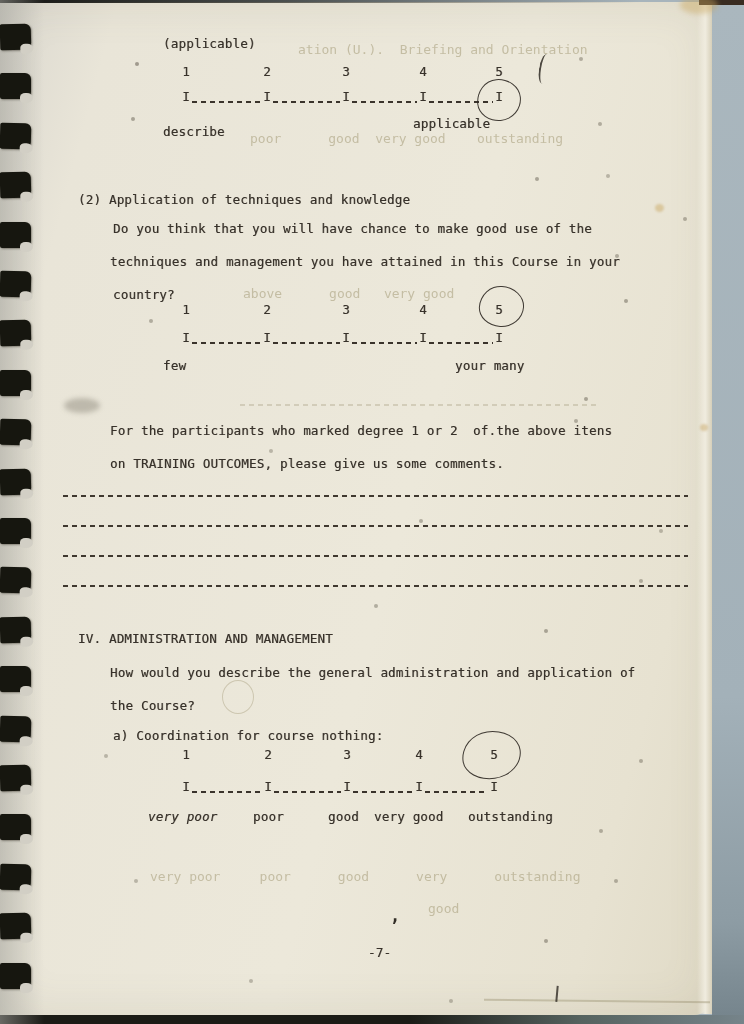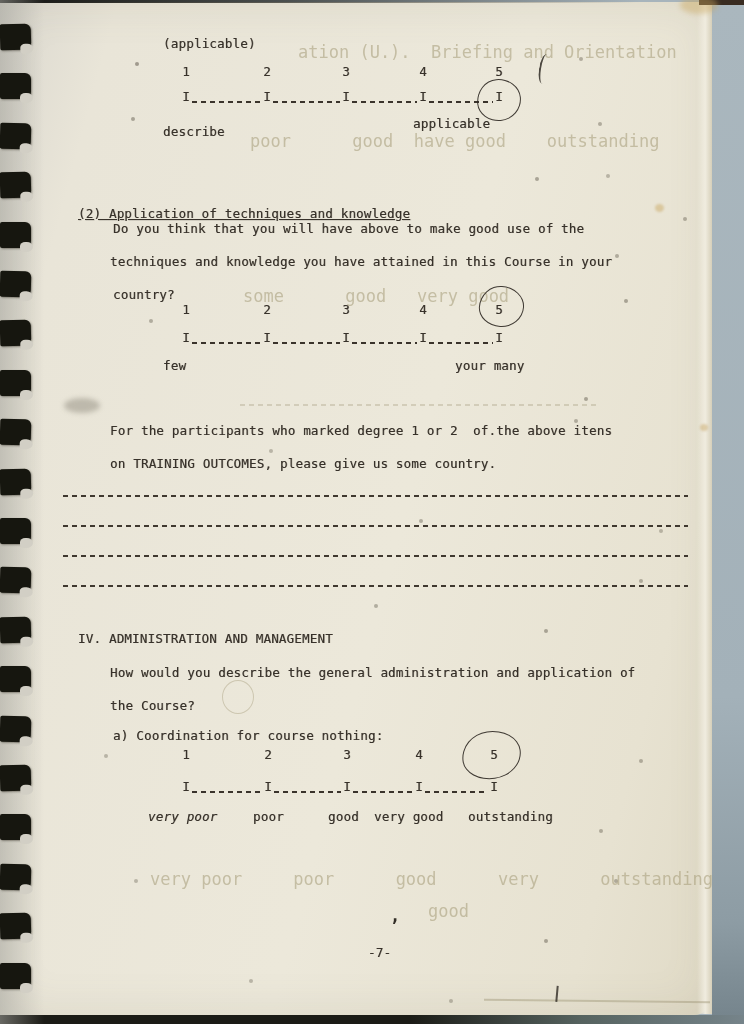--- a/index.html
+++ b/index.html
@@ -44,21 +44,21 @@
     background:repeating-linear-gradient(to right,#3f382f 0 5px,transparent 5px 9px);}
   
   .circle{position:absolute;border:1.8px solid rgba(44,39,33,0.9);
     border-radius:48% 52% 50% 50% / 55% 48% 52% 45%;background:transparent;}
   .pen-paren{position:absolute;left:539px;top:54px;width:9px;height:30px;
     border-left:2px solid rgba(48,43,36,0.85);border-radius:50% 0 0 50%;transform:rotate(9deg);}
   .pen-tick{position:absolute;left:556px;top:986px;width:4px;height:16px;
     border-left:2px solid rgba(48,43,36,0.8);transform:rotate(5deg);}
   .pen-comma{position:absolute;font-size:17px;color:#332e27;font-weight:bold;}
   
-  .bleed{position:absolute;font-size:17px;color:rgba(158,147,110,0.5);
+  .bleed{position:absolute;font-size:13px;color:rgba(158,147,110,0.5);
     white-space:pre;filter:blur(0.4px);}
   .bleed-dash{position:absolute;height:2px;opacity:0.3;
     background:repeating-linear-gradient(to right,#9a9070 0 5px,transparent 5px 9px);filter:blur(0.4px);}
   .bleed-circle{position:absolute;border:1.5px solid rgba(160,150,115,0.4);
     border-radius:50%;filter:blur(0.5px);}
   .smudge{position:absolute;left:64px;top:398px;width:36px;height:15px;
     background:rgba(118,112,100,0.38);filter:blur(2.5px);border-radius:50%;}
   .stain-corner{position:absolute;left:680px;top:-4px;width:38px;height:18px;
     background:rgba(202,166,92,0.42);filter:blur(2.5px);border-radius:50%;}
   .stain-dot1{position:absolute;left:655px;top:204px;width:9px;height:8px;
@@ -155,22 +155,22 @@
     </div>
   </div>
 
 <div class="smudge"></div>
 <div class="stain-corner"></div>
 <div class="stain-dot1"></div>
 <div class="stain-dot2"></div>
 <div class="specks"></div>
 
 <div class="bleed" style="left:298px;top:42px;">ation (U.).  Briefing and Orientation</div>
-<div class="bleed" style="left:250px;top:131px;">poor      good  have good    outstanding</div>
-<div class="bleed" style="left:243px;top:286px;">some      good   very good</div>
+<div class="bleed" style="left:250px;top:131px;">poor      good  very good    outstanding</div>
+<div class="bleed" style="left:243px;top:286px;">above      good   very good</div>
 <div class="bleed-dash" style="left:240px;top:404px;width:360px;"></div>
 <div class="bleed-circle" style="left:222px;top:680px;width:30px;height:32px;"></div>
 <div class="bleed" style="left:150px;top:869px;">very poor     poor      good      very      outstanding</div>
 <div class="bleed" style="left:428px;top:901px;">good</div>
 
 <div class="t" style="left:163px;top:36px;">(applicable)</div>
 <span class="num" style="left:179px;top:64px;">1</span>
 <span class="num" style="left:260px;top:64px;">2</span>
 <span class="num" style="left:339px;top:64px;">3</span>
 <span class="num" style="left:416px;top:64px;">4</span>
@@ -182,44 +182,44 @@
 <span class="tick" style="left:492px;top:89px;">I</span>
 <div class="dash-seg" style="left:192px;top:101px;width:69px;"></div>
 <div class="dash-seg" style="left:273px;top:101px;width:67px;"></div>
 <div class="dash-seg" style="left:352px;top:101px;width:65px;"></div>
 <div class="dash-seg" style="left:429px;top:101px;width:64px;"></div>
 <div class="circle" style="left:477px;top:79px;width:42px;height:40px;transform:rotate(-5deg);"></div>
 <div class="t" style="left:163px;top:124px;">describe</div>
 <div class="t" style="left:413px;top:116px;">applicable</div>
 <div class="pen-paren"></div>
 
-<div class="t" style="left:78px;top:206px;text-decoration:underline;">(2) Application of techniques and knowledge</div>
-<div class="t" style="left:113px;top:221px;">Do you think that you will have above to make good use of the</div>
-<div class="t" style="left:110px;top:254px;">techniques and knowledge you have attained in this Course in your</div>
+<div class="t" style="left:78px;top:192px;">(2) Application of techniques and knowledge</div>
+<div class="t" style="left:113px;top:221px;">Do you think that you will have chance to make good use of the</div>
+<div class="t" style="left:110px;top:254px;">techniques and management you have attained in this Course in your</div>
 <div class="t" style="left:113px;top:287px;">country?</div>
 <span class="num" style="left:179px;top:302px;">1</span>
 <span class="num" style="left:260px;top:302px;">2</span>
 <span class="num" style="left:339px;top:302px;">3</span>
 <span class="num" style="left:416px;top:302px;">4</span>
 <span class="num" style="left:492px;top:302px;">5</span>
 <span class="tick" style="left:179px;top:330px;">I</span>
 <span class="tick" style="left:260px;top:330px;">I</span>
 <span class="tick" style="left:339px;top:330px;">I</span>
 <span class="tick" style="left:416px;top:330px;">I</span>
 <span class="tick" style="left:492px;top:330px;">I</span>
 <div class="dash-seg" style="left:192px;top:342px;width:69px;"></div>
 <div class="dash-seg" style="left:273px;top:342px;width:67px;"></div>
 <div class="dash-seg" style="left:352px;top:342px;width:65px;"></div>
 <div class="dash-seg" style="left:429px;top:342px;width:64px;"></div>
 <div class="circle" style="left:479px;top:286px;width:43px;height:39px;transform:rotate(4deg);"></div>
 <div class="t" style="left:163px;top:358px;">few</div>
 <div class="t" style="left:455px;top:358px;">your many</div>
 
 <div class="t" style="left:110px;top:423px;">For the participants who marked degree 1 or 2  of.the above itens</div>
-<div class="t" style="left:110px;top:456px;">on TRAINING OUTCOMES, please give us some country.</div>
+<div class="t" style="left:110px;top:456px;">on TRAINING OUTCOMES, please give us some comments.</div>
 <div class="answer-line" style="top:495px;"></div>
 <div class="answer-line" style="top:525px;"></div>
 <div class="answer-line" style="top:555px;"></div>
 <div class="answer-line" style="top:585px;"></div>
 
 <div class="t" style="left:78px;top:631px;">IV. ADMINISTRATION AND MANAGEMENT</div>
 <div class="t" style="left:110px;top:665px;">How would you describe the general administration and application of</div>
 <div class="t" style="left:110px;top:698px;">the Course?</div>
 <div class="t" style="left:113px;top:728px;">a) Coordination for course nothing:</div>
 <span class="num" style="left:179px;top:747px;">1</span>

